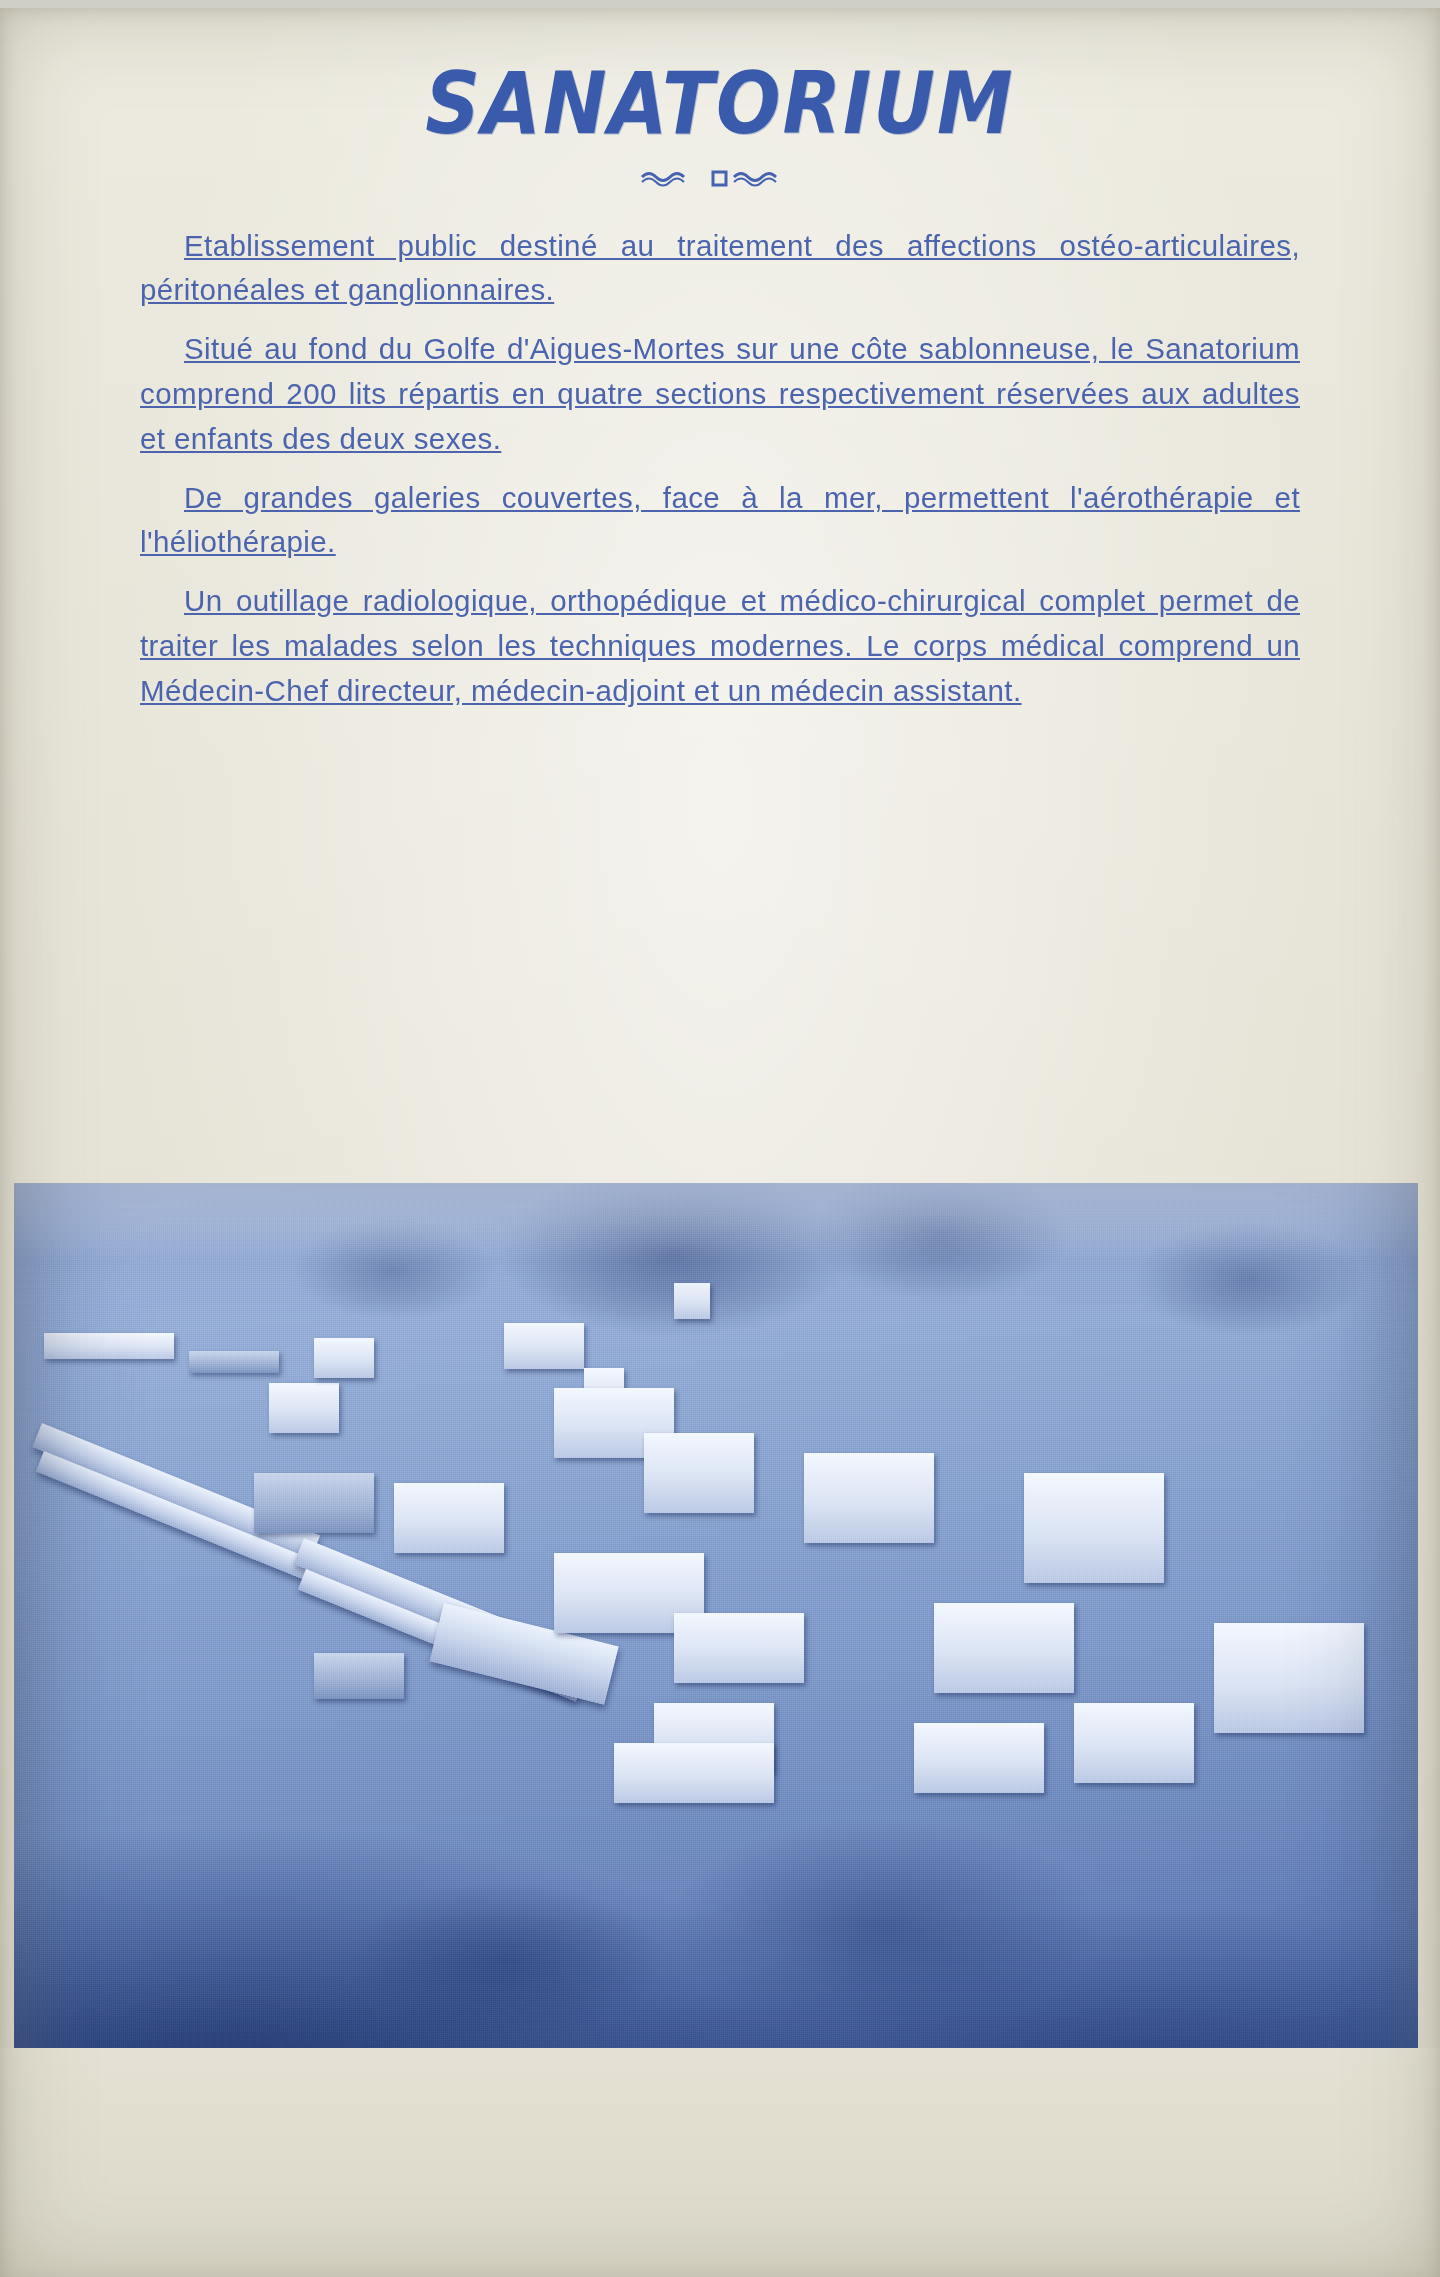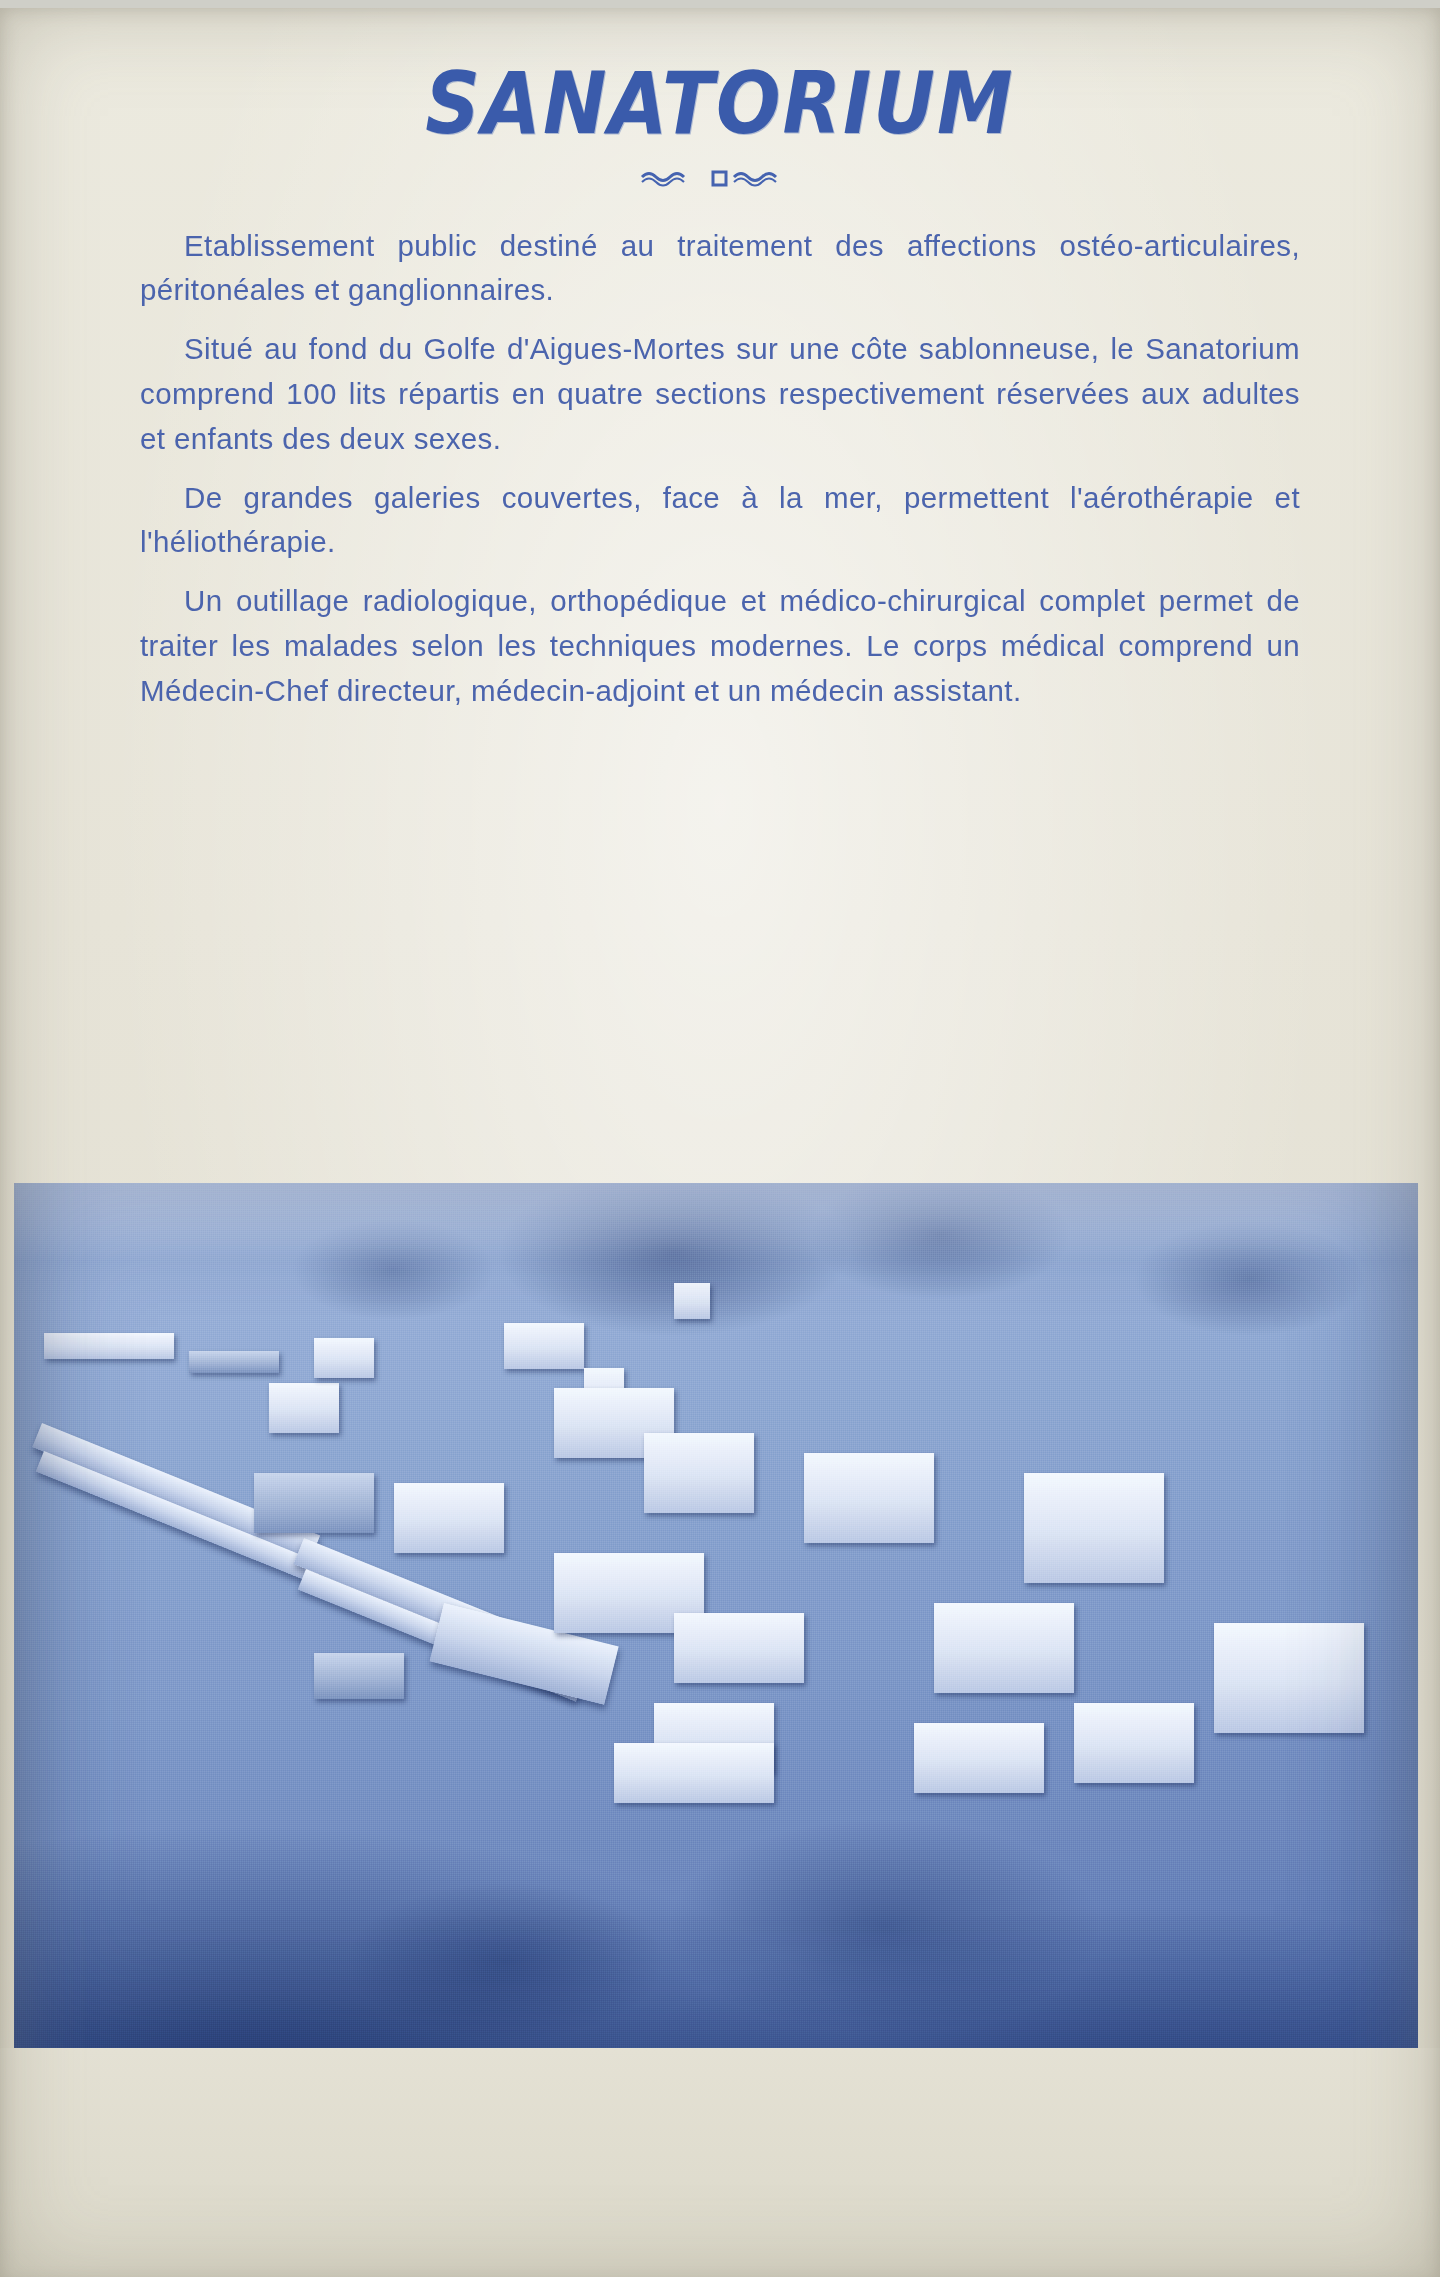--- a/index.html
+++ b/index.html
@@ -103,20 +103,21 @@
     font-family: "Liberation Sans", sans-serif;
     font-size: 29.5px;
     line-height: 1.52;
     letter-spacing: 0.4px;
     text-align: justify;
     text-justify: inter-word;
   }
   .body-text p {
     margin: 0 0 14px 0;
     text-indent: 44px;
+    text-decoration: underline;
   }
   .body-text p:last-child { margin-bottom: 0; }
 
   
   .photo-wrap {
     position: absolute;
     left: 14px;
     top: 1175px;
     width: 1404px;
     height: 865px;
@@ -200,21 +201,21 @@
           <path d="M22 17 q7 -7 14 0 t14 0 t14 0" fill="none" stroke="#4563b0" stroke-width="2"></path>
           <rect x="93" y="7" width="13" height="13" fill="none" stroke="#4563b0" stroke-width="3"></rect>
           <path d="M114 12 q7 -7 14 0 t14 0 t14 0" fill="none" stroke="#4563b0" stroke-width="3"></path>
           <path d="M114 17 q7 -7 14 0 t14 0 t14 0" fill="none" stroke="#4563b0" stroke-width="2"></path>
         </svg>
       </div>
     </div>
 
     <div class="body-text">
       <p>Etablissement public destiné au traitement des affections ostéo-articulaires, péritonéales et ganglionnaires.</p>
-      <p>Situé au fond du Golfe d'Aigues-Mortes sur une côte sablonneuse, le Sanatorium comprend 100 lits répartis en quatre sections respectivement réservées aux adultes et enfants des deux sexes.</p>
+      <p>Situé au fond du Golfe d'Aigues-Mortes sur une côte sablonneuse, le Sanatorium comprend 200 lits répartis en quatre sections respectivement réservées aux adultes et enfants des deux sexes.</p>
       <p>De grandes galeries couvertes, face à la mer, permettent l'aérothérapie et l'héliothérapie.</p>
       <p>Un outillage radiologique, orthopédique et médico-chirurgical complet permet de traiter les malades selon les techniques modernes. Le corps médical comprend un Médecin-Chef directeur, médecin-adjoint et un médecin assistant.</p>
     </div>
 
   </div>
 
   <div class="bottom-paper"></div>
 
   <div class="photo-wrap">
     <div class="photo">

